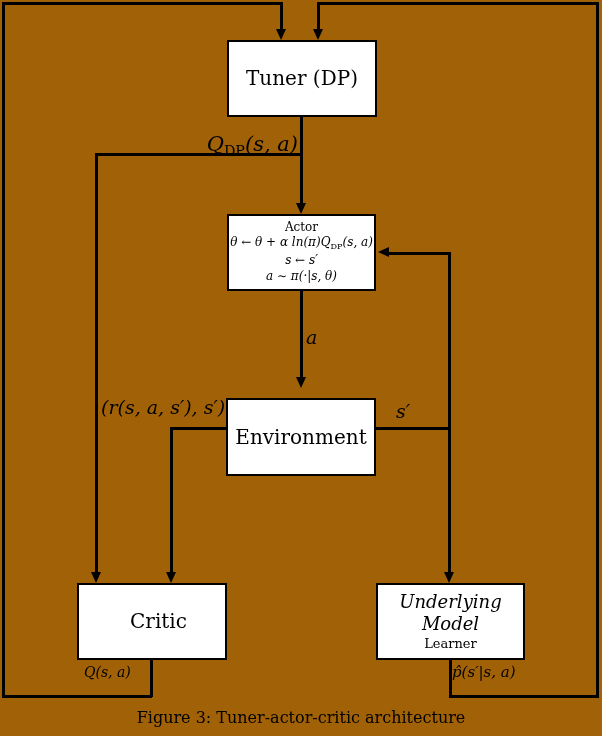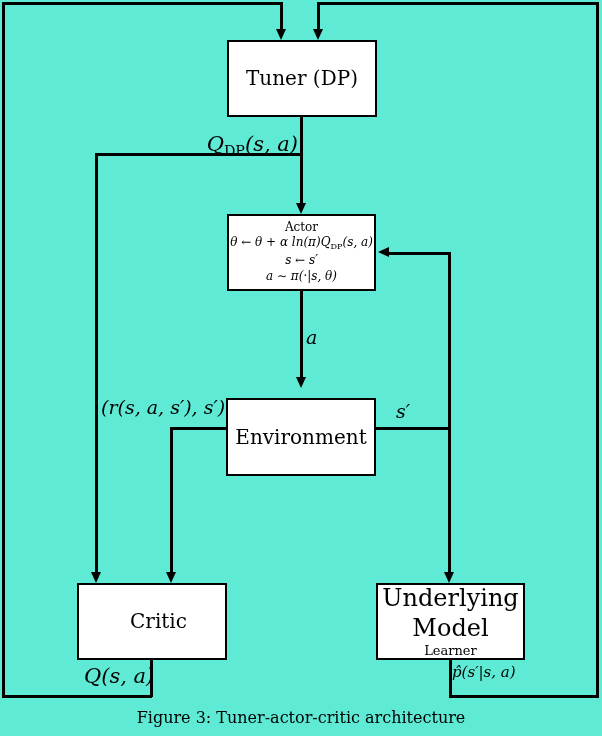--- a/index.html
+++ b/index.html
@@ -1,17 +1,17 @@
 <!DOCTYPE html>
 <html><head>
 <meta charset="utf-8">
 <style>
   html, body { margin:0; padding:0; background:#ffffff; }
   .canvas {
-    position:relative; width:602px; height:736px; background:#5eead4;
+    position:relative; width:602px; height:736px; background:#a16207;
     overflow:hidden; color:#000;
     font-family:"DejaVu Serif","Liberation Serif",serif;
   }
   .h, .v { position:absolute; background:#000000; }
   .h { height:2.5px; }
   .v { width:2.5px; }
   .box {
     position:absolute; box-sizing:border-box; border:2.5px solid #000000;
     background:#ffffff; display:flex; flex-direction:column;
     align-items:center; justify-content:center; text-align:center;
@@ -89,31 +89,31 @@
 
   <div class="box" style="left:226px; top:388px; width:150px; height:78px;margin-top:10px;">
     <div class="node-label">Environment</div>
   </div>
 
   <div class="box" style="left:77px; top:583px; width:150px; height:77px;padding-left:13px;">
     <div class="node-label">Critic</div>
   </div>
 
   <div class="box" style="left:376px; top:583px; width:149px; height:77px;">
-    <div class="node-label" style="font-size:24px;">Underlying Model</div>
+    <div class="node-label" style="font-size:18px;font-style:italic;">Underlying Model</div>
     <div class="node-label" style="font-size:13px;">Learner</div>
   </div>
 
   <div class="m" style="left:190px; top:132px; width:108px; text-align:right; font-size:21px;"><span>Q</span><sub>DP</sub><span>(s, a)</span></div>
 
   <div class="m" style="left:306px; top:326px;">a</div>
 
   <div class="m" style="left:101px; top:396px;">(r(s, a, s′), s′)</div>
 
   <div class="m" style="left:396px; top:400px;">s′</div>
 
-  <div class="m" style="left:84px; top:664px; font-size:21px;">Q(s, a)</div>
+  <div class="m" style="left:84px; top:664px; font-size:14px;">Q(s, a)</div>
 
   <div class="m" style="left:452px; top:663px; font-size:15px;">p̂(s′|s, a)</div>
 
   <div class="caption">Figure 3: Tuner-actor-critic architecture</div>
 
 </div>
 
 </body></html>

